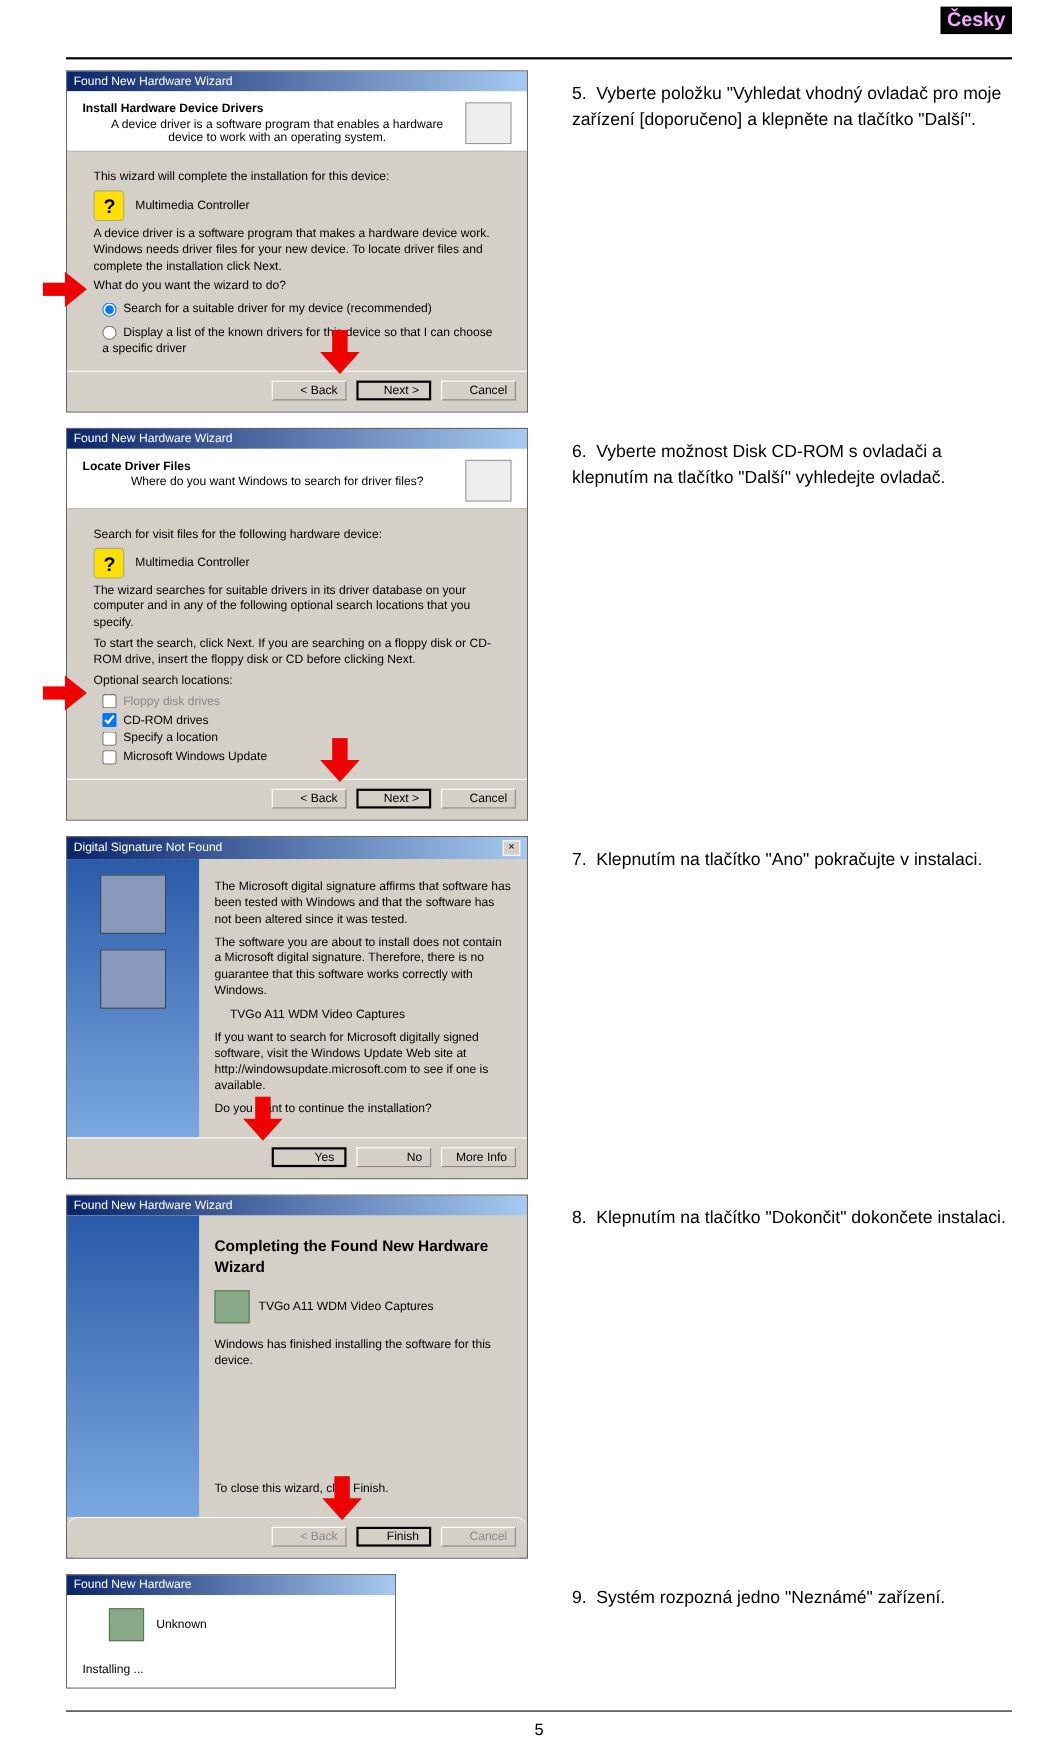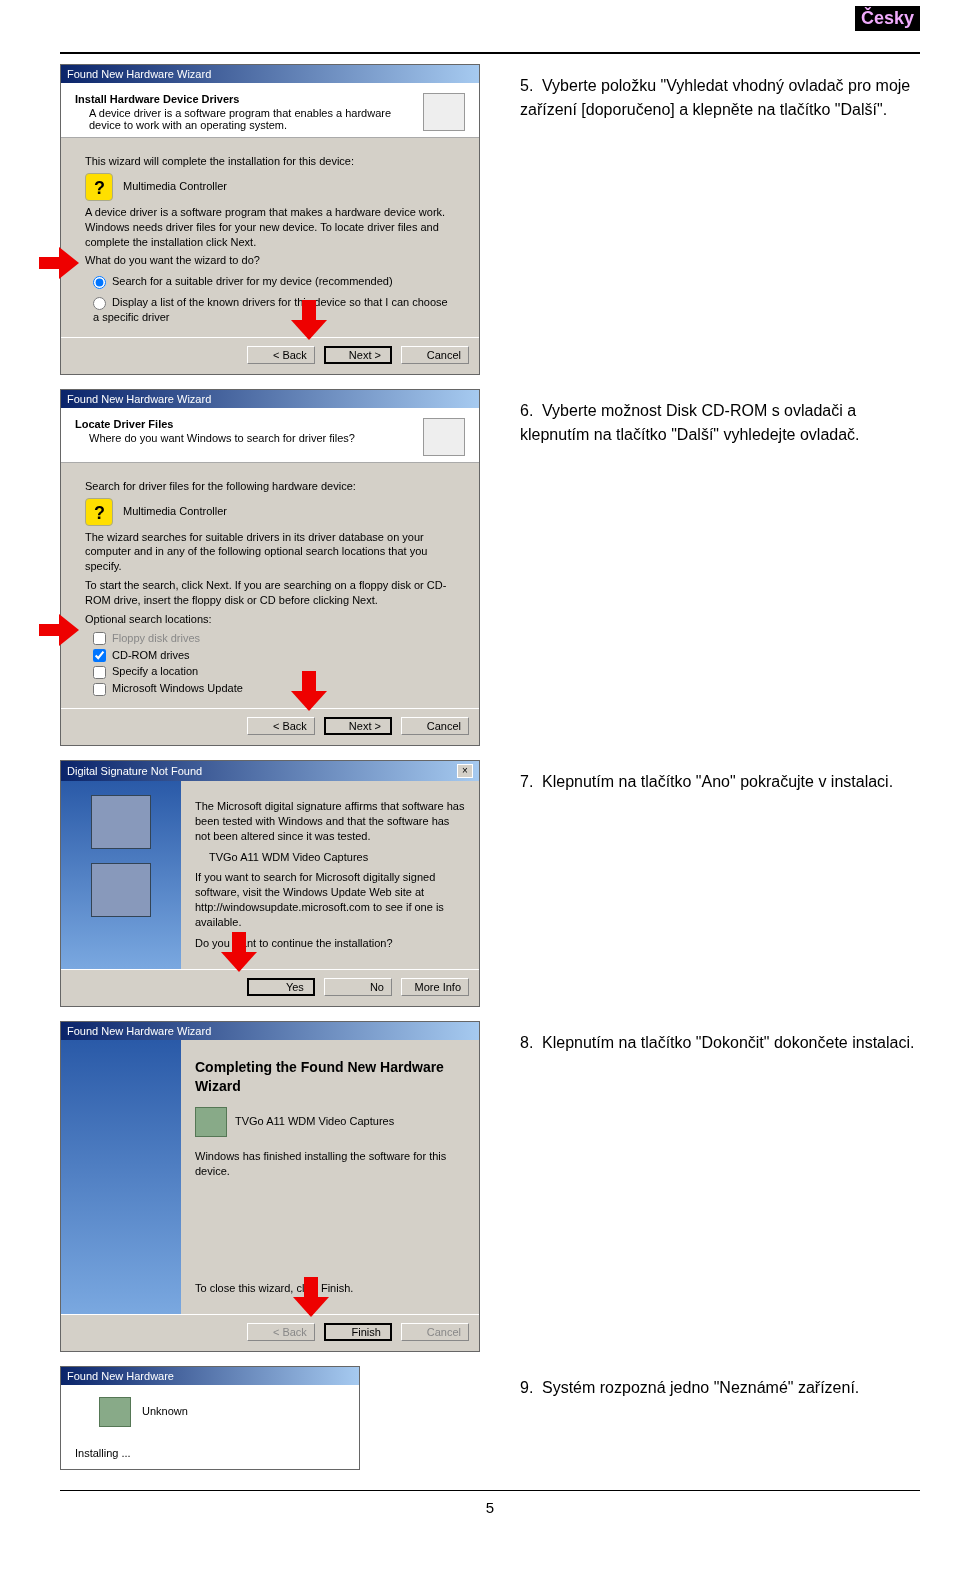--- a/index.html
+++ b/index.html
@@ -12,21 +12,21 @@
   .instr { flex: 1; padding-top: 10px; font-size: 16px; line-height: 1.5; }
   .instr .num { display: inline-block; width: 22px; }
   .page-num { text-align: center; border-top: 1px solid #000; padding-top: 8px; margin-top: 20px; font-size: 15px;}
   
   .dlg { width: 420px; border: 1px solid #666; background: #d4d0c8; font-family: Tahoma, Arial, sans-serif; font-size: 11px; color: #000; position: relative;}
   .titlebar { background: linear-gradient(to right, #0a246a, #a6caf0); color: #fff; padding: 3px 6px; font-weight: normal; font-size: 11px; display:flex; align-items:center; justify-content:space-between;}
   .titlebar .xbtn { background:#d4d0c8; color:#000; width:16px; height:14px; border:1px solid #fff; font-size:10px; line-height:12px; text-align:center; }
   .dlg-header { background:#fff; padding:10px 14px 6px 14px; border-bottom:1px solid #aaa; display:flex; justify-content:space-between; align-items:flex-start;}
   .dlg-header .htxt { flex:1; }
   .dlg-header .htxt .t { font-weight:bold; font-size:11px; }
-  .dlg-header .htxt .s { font-size:11px; padding-left:14px; padding-top:2px;}
+  .dlg-header .htxt .s { font-size:11px; padding-left:14px; padding-top:2px;text-align:center;}
   .dlg-header .hicon { width:42px; height:38px; background:#eee; border:1px solid #999; margin-left:8px; position:relative;}
   .dlg-content { background:#d4d0c8; padding:12px 24px 10px 24px; font-size:11px; line-height:1.35;}
   .dlg-content p { margin:4px 0; }
   .yellow-q { display:inline-block; width:28px; height:28px; background:#ffdf00; border-radius:4px; border:1px solid #aa8; position:relative; vertical-align:middle; margin-right:10px;}
   .yellow-q::after { content:"?"; position:absolute; left:8px; top:2px; font-weight:bold; font-size:18px; color:#000;}
   .radio-row { margin:6px 0 2px 8px;}
   .radio-row input { vertical-align:middle; margin-right:6px;}
   .btn-row { background:#d4d0c8; padding:8px 10px 10px 10px; text-align:right; border-top:1px solid #fff;}
   .btn { display:inline-block; min-width:68px; padding:2px 7px; background:#d4d0c8; border:1px solid #888; border-top-color:#fff; border-left-color:#fff; font-size:11px; margin-left:6px; cursor:pointer;}
   .btn.def { border:2px solid #000; padding:1px 9px;}
@@ -97,21 +97,21 @@
             <span>Found New Hardware Wizard</span>
           </div>
         <div class="dlg-header">
           <div class="htxt">
             <div class="t">Locate Driver Files</div>
             <div class="s">Where do you want Windows to search for driver files?</div>
           </div>
           <div class="hicon"></div>
         </div>
         <div class="dlg-content">
-          <p>Search for driver files for the following hardware device:</p>
+          <p>Search for visit files for the following hardware device:</p>
           <p><span class="yellow-q"></span><span>Multimedia Controller</span></p>
           <p>The wizard searches for suitable drivers in its driver database on your computer and in any of the following optional search locations that you specify.</p>
           <p>To start the search, click Next. If you are searching on a floppy disk or CD-ROM drive, insert the floppy disk or CD before clicking Next.</p>
           <div style="position:relative;">
             <div class="abs-arrow" style="left:-46px; top:2px;"><span class="arrow-right"><span class="shaft"></span><span class="head"></span></span></div>
             <p>Optional search locations:</p>
           </div>
           <div class="chk-row"><input type="checkbox" style=""><span style="color:#888">Floppy disk drives</span></div>
           <div class="chk-row"><input type="checkbox" checked="" style=""><span>CD-ROM drives</span></div>
           <div class="chk-row"><input type="checkbox" style=""><span>Specify a location</span></div>
@@ -135,20 +135,21 @@
           <span>Digital Signature Not Found</span>
           <span class="xbtn">×</span>
         </div>
         <div class="dlg3-body">
           <div class="sidepanel">
             <div class="sp-icon"></div>
             <div class="sp-icon"></div>
           </div>
           <div class="dlg3-text">
             <p>The Microsoft digital signature affirms that software has been tested with Windows and that the software has not been altered since it was tested.</p>
+            <p>The software you are about to install does not contain a Microsoft digital signature. Therefore, there is no guarantee that this software works correctly with Windows.</p>
             <p style="padding-left:14px;">TVGo A11 WDM Video Captures</p>
             <p>If you want to search for Microsoft digitally signed software, visit the Windows Update Web site at http://windowsupdate.microsoft.com to see if one is available.</p>
             <p>Do you want to continue the installation?</p>
           </div>
         </div>
         <div class="btn-row" style="position:relative;">
           <div class="abs-arrow" style="left:160px; top:-38px;"><span class="arrow-down"><span class="shaft"></span><span class="head"></span></span></div>
           <span class="btn def">Yes</span>
           <span class="btn">No</span>
           <span class="btn">More Info</span>
@@ -167,21 +168,21 @@
         <div class="dlg3-body">
           <div class="sidepanel" style="min-height:260px;"></div>
           <div class="dlg3-text">
             <p style="font-weight:bold; font-size:14px;">Completing the Found New Hardware Wizard</p>
             <p><span class="dev-icon" style="margin-left:0;"></span><span>TVGo A11 WDM Video Captures</span></p>
             <p>Windows has finished installing the software for this device.</p>
             <div style="height:90px;"></div>
             <p>To close this wizard, click Finish.</p>
           </div>
         </div>
-        <div class="btn-row" style="position:relative;">
+        <div class="btn-row" style="position:relative;border-radius:10px;">
           <div class="abs-arrow" style="left:232px; top:-38px;"><span class="arrow-down"><span class="shaft"></span><span class="head"></span></span></div>
           <span class="btn dis">&lt; Back</span>
           <span class="btn def">Finish</span>
           <span class="btn dis">Cancel</span>
         </div>
       </div>
     </div>
     <div class="instr"><span class="num">8.</span><span>Klepnutím na tlačítko "Dokončit" dokončete instalaci.</span></div>
   </div>
 

